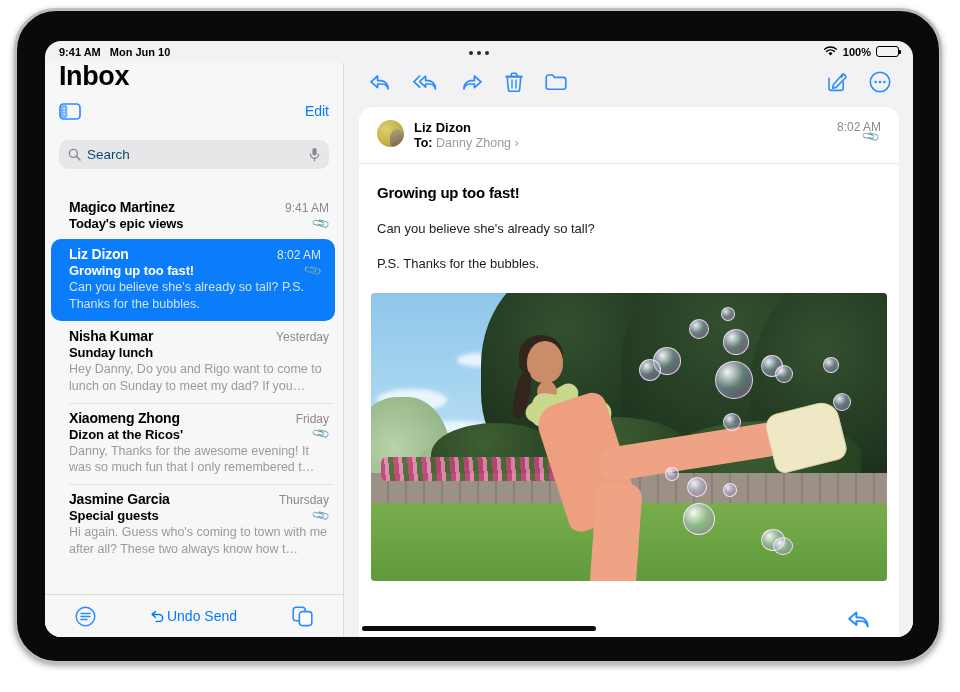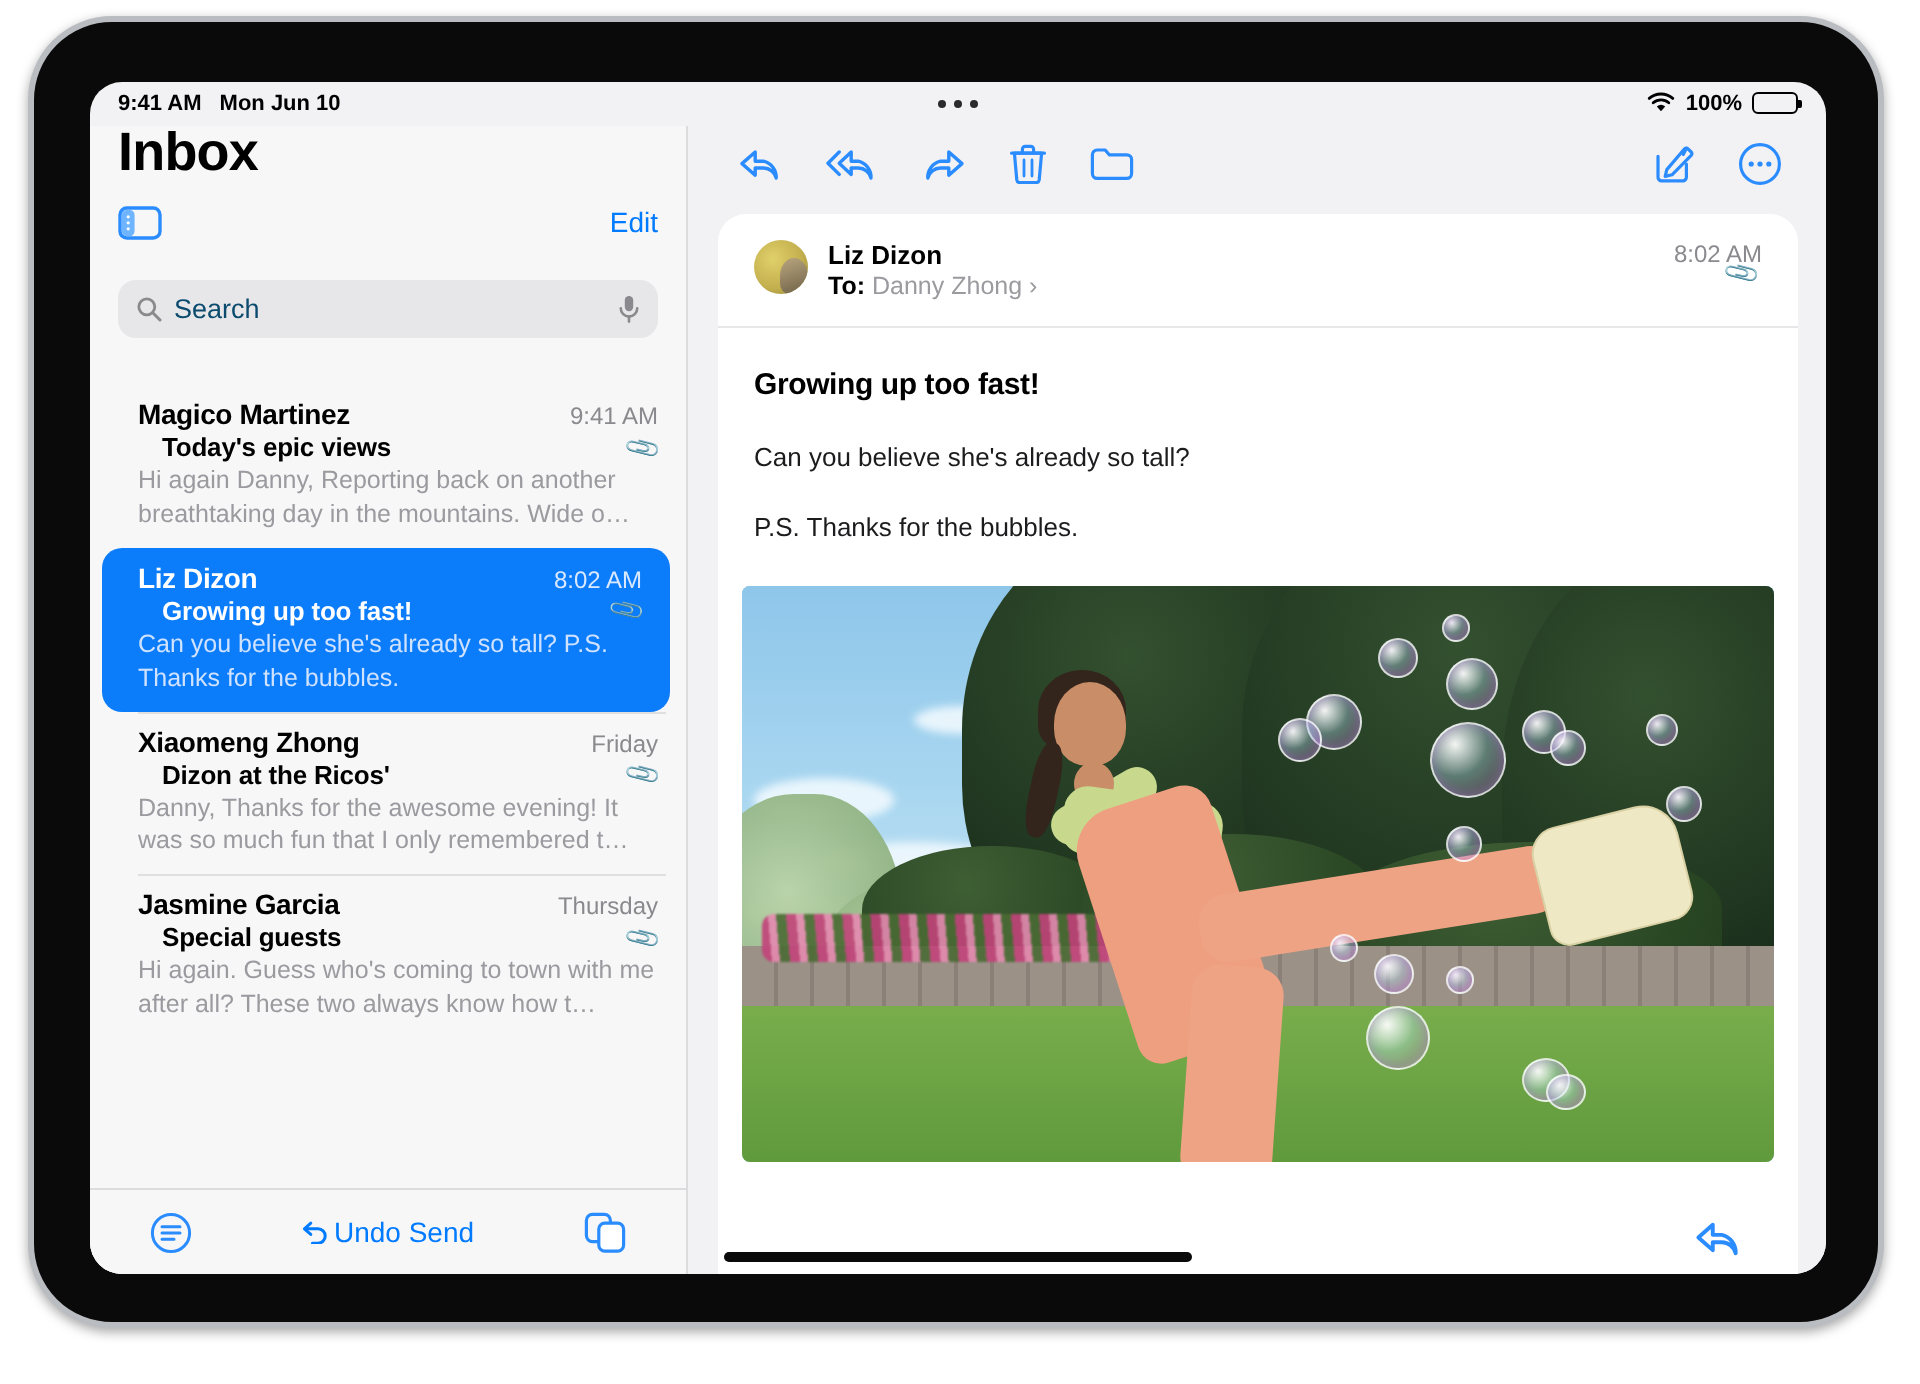--- a/index.html
+++ b/index.html
@@ -95,21 +95,21 @@
     padding: 7px 14px 8px 24px;
     cursor: pointer;
   }
   .mail-row .sep {
     position: absolute; left: 24px; right: 10px; top: 0; height: 1px;
     background: #e0e0e3;
   }
   .mail-row .line1 { display: flex; align-items: baseline; }
   .mail-sender { font-size: 14px; font-weight: bold; color: #000; flex: 1; letter-spacing: -.2px; }
   .mail-date { font-size: 12px; color: #8a8a8e; white-space: nowrap; }
-  .mail-row .line2 { display: flex; align-items: center; margin-top: 1px; margin-left: 12px; }
+  .mail-row .line2 { display: flex; align-items: center; margin-top: 1px; }
   .mail-subject { font-size: 13px; font-weight: bold; color: #000; flex: 1; letter-spacing: -.1px; }
   .clip-icon { color: #a8a8ad; font-size: 12px; transform: rotate(-35deg); }
   .mail-preview {
     font-size: 12.5px; color: #9a9a9f; line-height: 1.35; margin-top: 1px;
     max-height: 34px; overflow: hidden;
   }
   
   .mail-row.selected {
     background: #0b7cfa; border-radius: 10px;
     margin: 0 8px 0 6px; padding-left: 18px;
@@ -287,32 +287,41 @@
       <div id="mail-list">
           <div class="mail-row first">
             <div class="line1">
               <span class="mail-sender">Magico Martinez</span>
               <span class="mail-date">9:41 AM</span>
             </div>
             <div class="line2">
               <span class="mail-subject">Today's epic views</span>
               <span class="clip-icon">📎</span>
             </div>
-            <div class="mail-preview">Hi again Danny, Reporting back on another breathtaking day in the mountains. Wide o…</div>
           </div>
           <div class="mail-row selected">
             <div class="line1">
               <span class="mail-sender">Liz Dizon</span>
               <span class="mail-date">8:02 AM</span>
             </div>
             <div class="line2">
               <span class="mail-subject">Growing up too fast!</span>
               <span class="clip-icon">📎</span>
             </div>
             <div class="mail-preview">Can you believe she's already so tall? P.S. Thanks for the bubbles.</div>
+          </div>
+          <div class="mail-row after-selected">
+            <div class="line1">
+              <span class="mail-sender">Nisha Kumar</span>
+              <span class="mail-date">Yesterday</span>
+            </div>
+            <div class="line2">
+              <span class="mail-subject">Sunday lunch</span>
+            </div>
+            <div class="mail-preview">Hey Danny, Do you and Rigo want to come to lunch on Sunday to meet my dad? If you…</div>
           </div>
           <div class="mail-row">
             <div class="sep"></div>
             <div class="line1">
               <span class="mail-sender">Xiaomeng Zhong</span>
               <span class="mail-date">Friday</span>
             </div>
             <div class="line2">
               <span class="mail-subject">Dizon at the Ricos'</span>
               <span class="clip-icon">📎</span>

